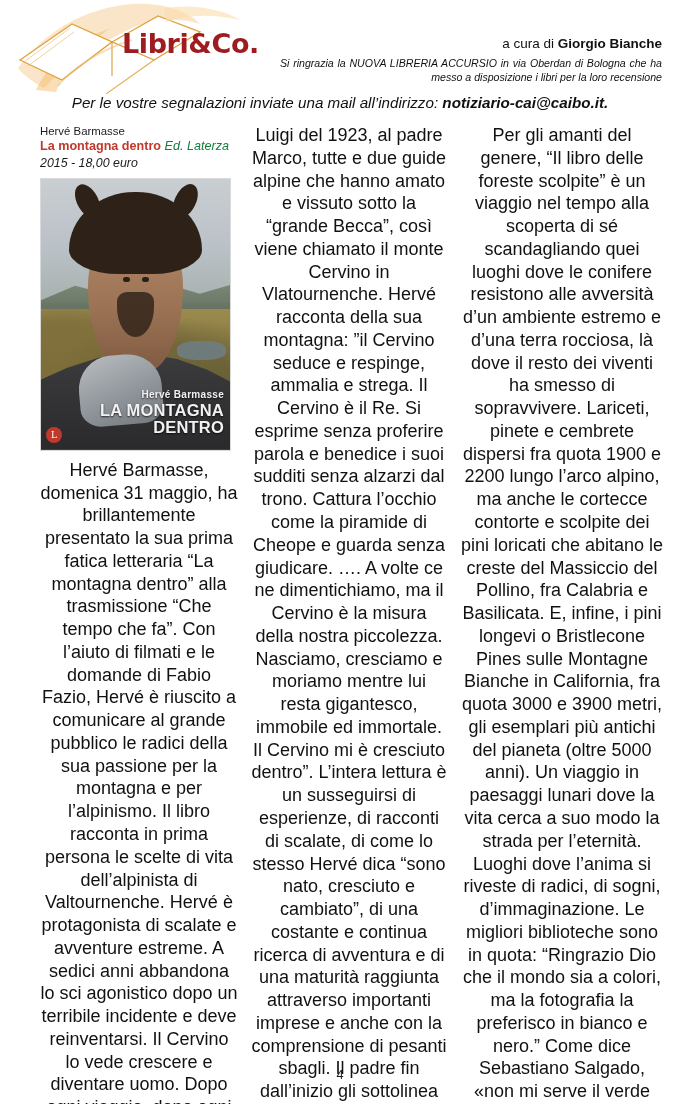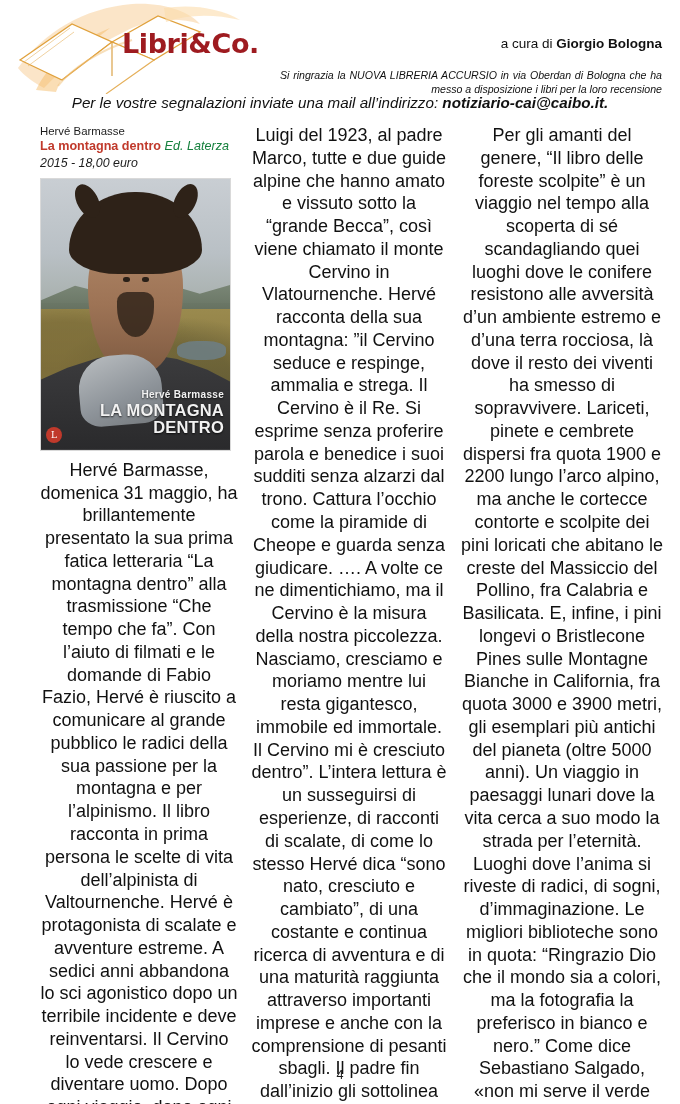--- a/index.html
+++ b/index.html
@@ -53,21 +53,21 @@
   }
   .credit-line {
     font-size: 13.5px;
     color: #111;
     line-height: 1.15;
   }
   .credit-line b {
     font-weight: bold;
   }
   .thanks {
-    margin-top: 16px;
+    margin-top: 4px;
     font-size: 10.6px;
     font-style: italic;
     line-height: 1.35;
     text-align: justify;
     text-align-last: right;
     color: #111;
   }
 
   .mail-line {
     position: absolute;
@@ -316,21 +316,21 @@
       <path d="M98 40 L98 74" stroke="#d79a38" stroke-width="1.1" fill="none"></path>
       <path d="M10 60 L56 26 M14 64 L60 30" stroke="#e7b76a" stroke-width=".8" fill="none" opacity=".8"></path>
       <path d="M150 6 C178 2, 206 6, 226 18 C200 12, 174 12, 152 20 Z" fill="#fbdcab" opacity=".6"></path>
       <path d="M44 84 C58 66, 86 48, 118 38" stroke="#f0bf77" stroke-width="2" fill="none" opacity=".5"></path>
     </svg>
     <div class="logo-word">Libri&amp;Co.</div>
   </div>
 
   <div class="credit-block">
     <div class="credit-line">
-      <span>a cura di </span><b>Giorgio Bologna</b>
+      <span>a cura di </span><b>Giorgio Bianche</b>
     </div>
     <div class="thanks">Si ringrazia la NUOVA LIBRERIA ACCURSIO in via Oberdan di Bologna che ha messo a disposizione i libri per la loro recensione</div>
   </div>
 </div>
 
 <div class="mail-line">
   <span>Per le vostre segnalazioni inviate una mail all’indirizzo: </span><span class="addr">notiziario-cai@caibo.it.</span>
 </div>
 
 <div class="columns">

